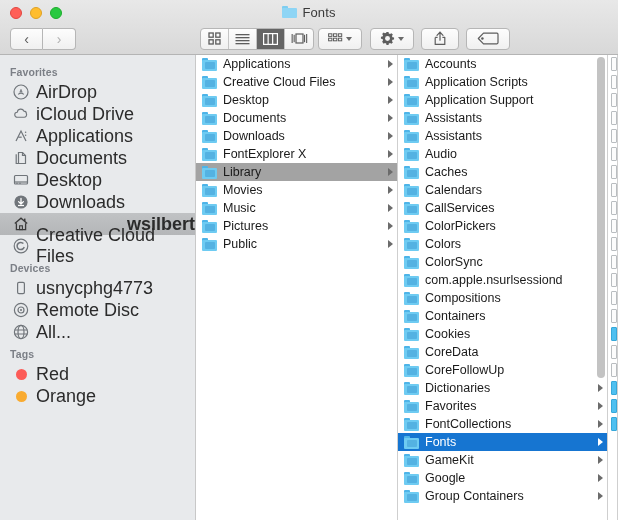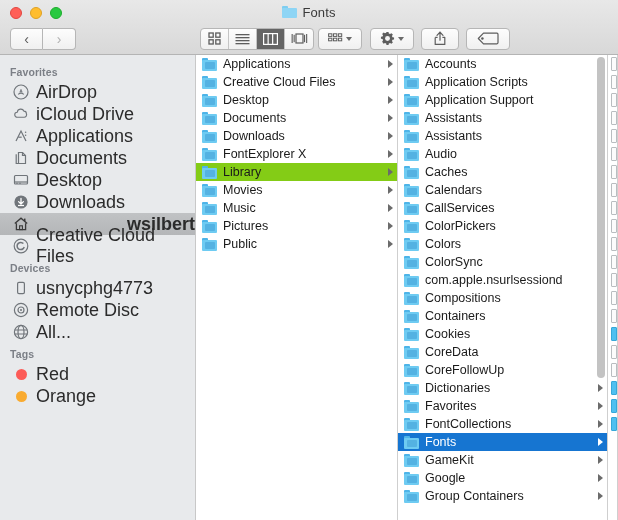--- a/index.html
+++ b/index.html
@@ -186,21 +186,21 @@
   .row {
     height: 18px;
     display: flex; align-items: center;
     padding-left: 6px; padding-right: 4px;
     gap: 6px;
     font-size: 12.5px;
     color: #1a1a1a;
     cursor: default;
     white-space: nowrap;
   }
-  .row.sel-gray { background: #84cc16; }
+  .row.sel-gray { background: #a3a3a3; }
   .row.sel-blue { background: #1675d1; color: #ffffff; }
   .row .fname { flex: 1; overflow: hidden; text-overflow: clip; }
   .disc {
     width: 0; height: 0;
     border-top: 4px solid transparent;
     border-bottom: 4px solid transparent;
     border-left: 5px solid #6b6b6b;
     flex: none;
   }
   .row.sel-blue .disc { border-left-color: #ffffff; }

